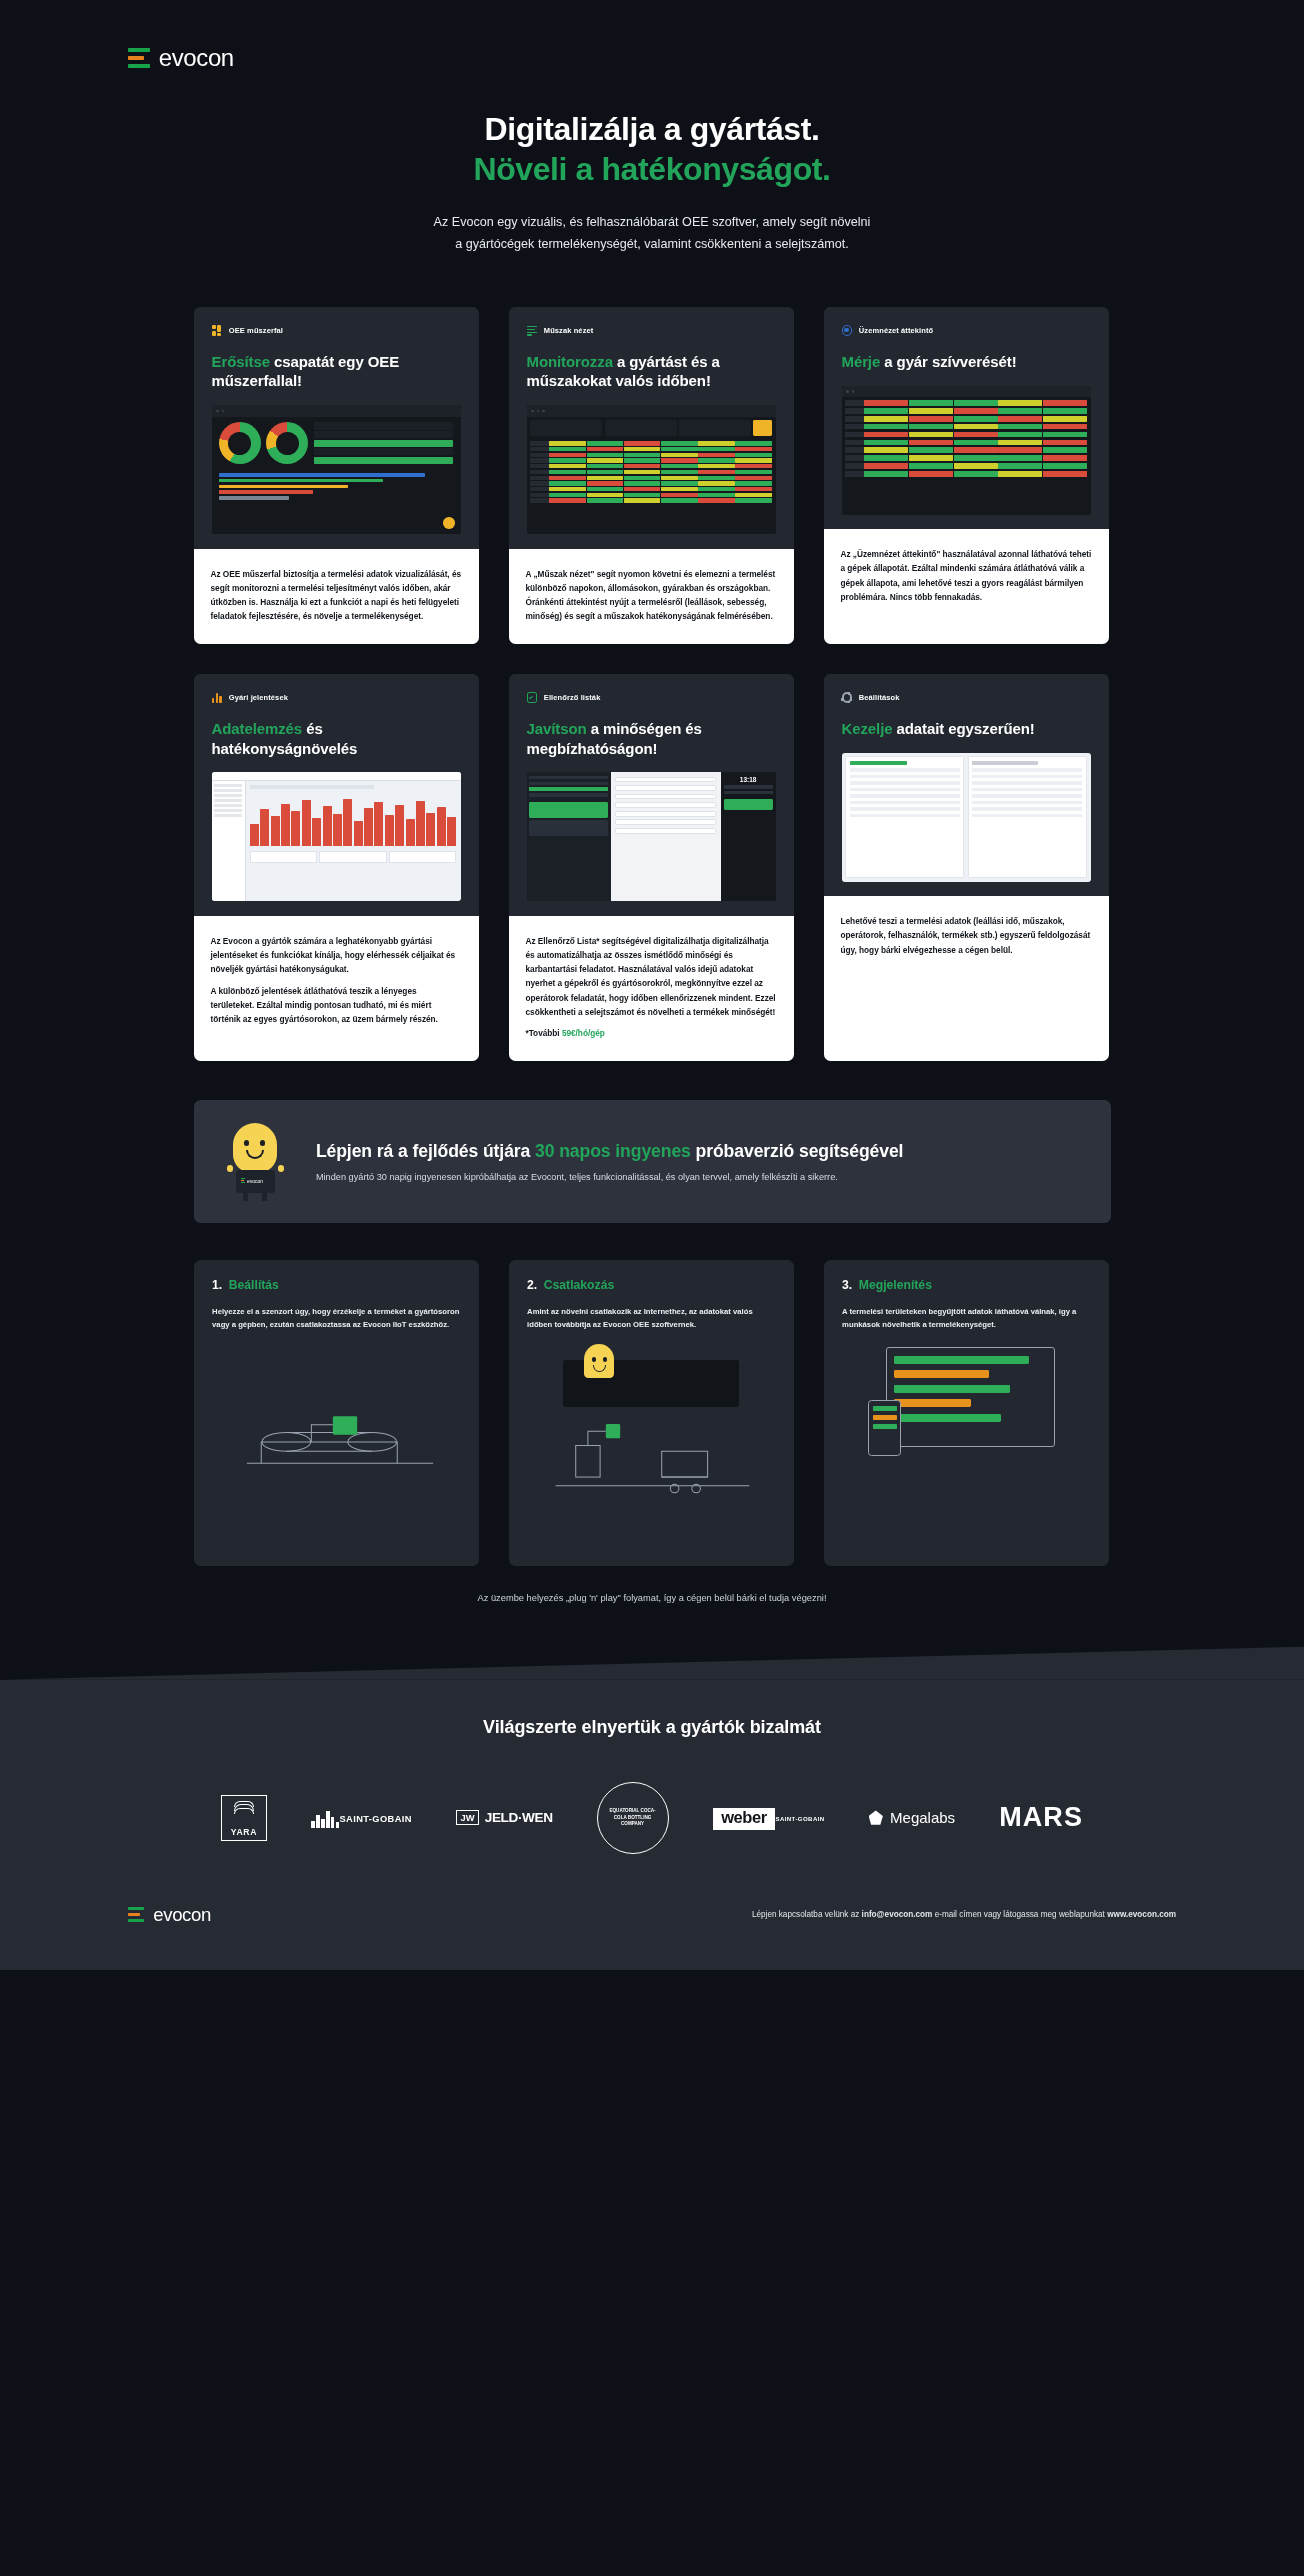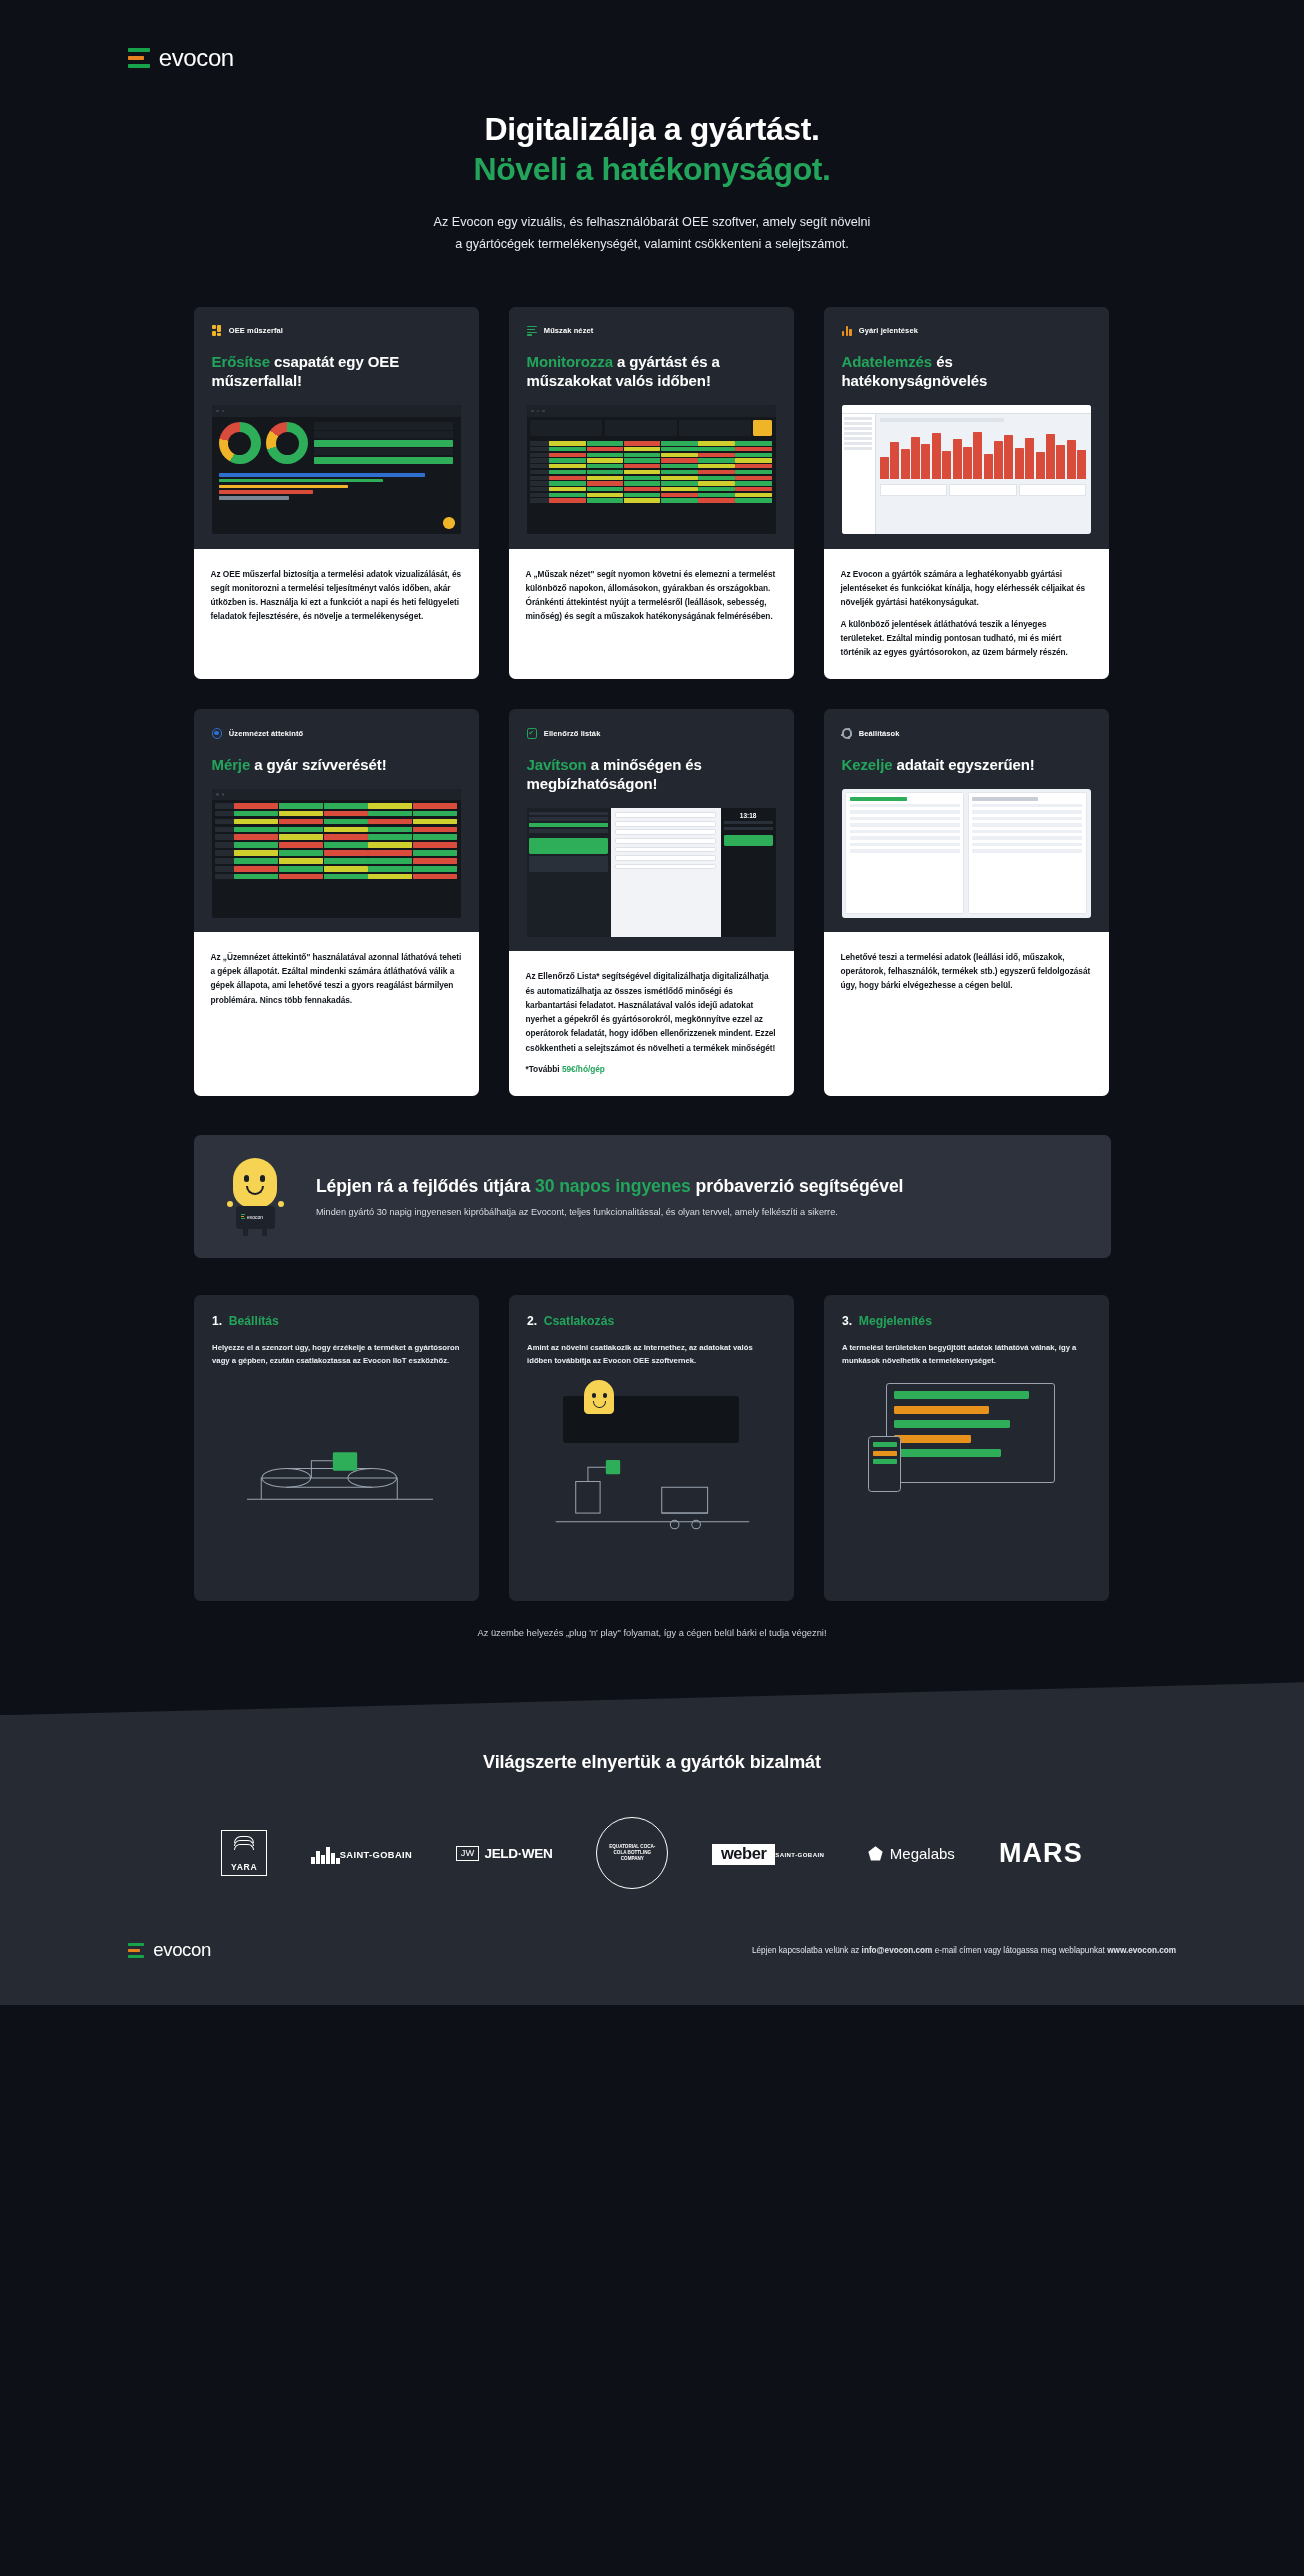--- a/index.html
+++ b/index.html
@@ -142,21 +142,21 @@
              align-items:center; justify-content:flex-end; padding-bottom:2.9px; position:relative; }
   .lg-yara .arcs { position:absolute; top:5px; left:50%; transform:translateX(-50%); }
   .lg-yara .arcs s { display:block; width:20px; height:6.5px; border:1.4px solid #fff;
                      border-bottom:none; border-radius:11.5px 11.5px 0 0; margin-bottom:-2.9px; }
   .lg-yara span { font-size:8.6px; font-weight:700; letter-spacing:0.7px; }
   .lg-sg { text-align:center; }
   .lg-sg .sky { height:18.6px; display:flex; align-items:flex-end; justify-content:center; gap:1.4px; }
   .lg-sg .sky i { display:block; width:3.6px; background:#fff; }
   .lg-sg span { display:block; font-size:9.3px; font-weight:700; letter-spacing:0.4px; margin-top:2.9px; }
   .lg-jw { display:flex; align-items:center; gap:5.7px; }
-  .lg-jw .bx { border:1.4px solid #fff; padding:1.4px 3.6px; font-size:9.3px; font-weight:400; }
+  .lg-jw .bx { border:1.4px solid #fff; padding:1.4px 3.6px; font-size:9.3px; font-weight:700; }
   .lg-jw .nm { font-size:13.6px; font-weight:700; letter-spacing:-0.4px; }
   .lg-coke { width:72px; height:72px; border-radius:50%; border:1.4px solid #fff;
              display:flex; align-items:center; justify-content:center; text-align:center;
              font-size:4.6px; font-weight:700; line-height:1.35; padding:5.7px; }
   .lg-weber { text-align:center; }
   .lg-weber .w { background:#fff; color:#12161c; font-size:16.5px; font-weight:700;
                  padding:0.7px 8.6px 2.2px; letter-spacing:-0.4px; }
   .lg-weber span { display:block; font-size:6.1px; font-weight:700; margin-top:2.2px; letter-spacing:0.4px; }
   .lg-mega { display:flex; align-items:center; gap:7.2px; font-size:15px; }
   .lg-mega .sw { width:14.3px; height:14.3px; background:#fff;
@@ -380,20 +380,127 @@
                   <span class="mk-seg" style="background:#2fae5a"></span>
                   <span class="mk-seg" style="background:#d94b3a"></span>
                   <span class="mk-seg" style="background:#2fae5a"></span>
                 </div>
             </div>
           </div>
         </div>
       </div>
       <div class="fcard-body">
         <p>A „Műszak nézet" segít nyomon követni és elemezni a termelést különböző napokon, állomásokon, gyárakban és országokban. Óránkénti áttekintést nyújt a termelésről (leállások, sebesség, minőség) és segít a műszakok hatékonyságának felmérésében.</p>
+      </div>
+    </div>
+
+    <div class="fcard">
+      <div class="fcard-top">
+        <div class="badge">
+          <span class="ic ic-radio">
+              <b></b>
+            </span>
+          <span class="badge-label">Üzemnézet áttekintő</span>
+        </div>
+        <h3>
+          <span class="accent">Mérje</span><span> a gyár szívverését!</span>
+        </h3>
+        <div class="shot">
+          <div class="mock mock-dark">
+            <div class="mk-top">
+                <span class="dot"></span>
+                <span class="dot"></span>
+              </div>
+            <div class="mk-rows" style="gap:2.2px;">
+              <div class="mk-row" style="height:5.7px;">
+                  <span class="lbl"></span>
+                  <span class="mk-seg" style="background:#d94b3a"></span>
+                  <span class="mk-seg" style="background:#2fae5a"></span>
+                  <span class="mk-seg" style="background:#2fae5a"></span>
+                  <span class="mk-seg" style="background:#cfcf2e"></span>
+                  <span class="mk-seg" style="background:#d94b3a"></span>
+                </div>
+              <div class="mk-row" style="height:5.7px;">
+                  <span class="lbl"></span>
+                  <span class="mk-seg" style="background:#2fae5a"></span>
+                  <span class="mk-seg" style="background:#cfcf2e"></span>
+                  <span class="mk-seg" style="background:#d94b3a"></span>
+                  <span class="mk-seg" style="background:#2fae5a"></span>
+                  <span class="mk-seg" style="background:#2fae5a"></span>
+                </div>
+              <div class="mk-row" style="height:5.7px;">
+                  <span class="lbl"></span>
+                  <span class="mk-seg" style="background:#cfcf2e"></span>
+                  <span class="mk-seg" style="background:#d94b3a"></span>
+                  <span class="mk-seg" style="background:#2fae5a"></span>
+                  <span class="mk-seg" style="background:#d94b3a"></span>
+                  <span class="mk-seg" style="background:#cfcf2e"></span>
+                </div>
+              <div class="mk-row" style="height:5.7px;">
+                  <span class="lbl"></span>
+                  <span class="mk-seg" style="background:#2fae5a"></span>
+                  <span class="mk-seg" style="background:#2fae5a"></span>
+                  <span class="mk-seg" style="background:#cfcf2e"></span>
+                  <span class="mk-seg" style="background:#2fae5a"></span>
+                  <span class="mk-seg" style="background:#d94b3a"></span>
+                </div>
+              <div class="mk-row" style="height:5.7px;">
+                  <span class="lbl"></span>
+                  <span class="mk-seg" style="background:#d94b3a"></span>
+                  <span class="mk-seg" style="background:#cfcf2e"></span>
+                  <span class="mk-seg" style="background:#d94b3a"></span>
+                  <span class="mk-seg" style="background:#2fae5a"></span>
+                  <span class="mk-seg" style="background:#2fae5a"></span>
+                </div>
+              <div class="mk-row" style="height:5.7px;">
+                  <span class="lbl"></span>
+                  <span class="mk-seg" style="background:#2fae5a"></span>
+                  <span class="mk-seg" style="background:#d94b3a"></span>
+                  <span class="mk-seg" style="background:#2fae5a"></span>
+                  <span class="mk-seg" style="background:#cfcf2e"></span>
+                  <span class="mk-seg" style="background:#d94b3a"></span>
+                </div>
+              <div class="mk-row" style="height:5.7px;">
+                  <span class="lbl"></span>
+                  <span class="mk-seg" style="background:#cfcf2e"></span>
+                  <span class="mk-seg" style="background:#2fae5a"></span>
+                  <span class="mk-seg" style="background:#d94b3a"></span>
+                  <span class="mk-seg" style="background:#d94b3a"></span>
+                  <span class="mk-seg" style="background:#2fae5a"></span>
+                </div>
+              <div class="mk-row" style="height:5.7px;">
+                  <span class="lbl"></span>
+                  <span class="mk-seg" style="background:#2fae5a"></span>
+                  <span class="mk-seg" style="background:#cfcf2e"></span>
+                  <span class="mk-seg" style="background:#2fae5a"></span>
+                  <span class="mk-seg" style="background:#2fae5a"></span>
+                  <span class="mk-seg" style="background:#d94b3a"></span>
+                </div>
+              <div class="mk-row" style="height:5.7px;">
+                  <span class="lbl"></span>
+                  <span class="mk-seg" style="background:#d94b3a"></span>
+                  <span class="mk-seg" style="background:#2fae5a"></span>
+                  <span class="mk-seg" style="background:#cfcf2e"></span>
+                  <span class="mk-seg" style="background:#2fae5a"></span>
+                  <span class="mk-seg" style="background:#2fae5a"></span>
+                </div>
+              <div class="mk-row" style="height:5.7px;">
+                  <span class="lbl"></span>
+                  <span class="mk-seg" style="background:#2fae5a"></span>
+                  <span class="mk-seg" style="background:#d94b3a"></span>
+                  <span class="mk-seg" style="background:#2fae5a"></span>
+                  <span class="mk-seg" style="background:#cfcf2e"></span>
+                  <span class="mk-seg" style="background:#d94b3a"></span>
+                </div>
+            </div>
+          </div>
+        </div>
+      </div>
+      <div class="fcard-body">
+        <p>Az „Üzemnézet áttekintő" használatával azonnal láthatóvá teheti a gépek állapotát. Ezáltal mindenki számára átláthatóvá válik a gépek állapota, ami lehetővé teszi a gyors reagálást bármilyen problémára. Nincs több fennakadás.</p>
       </div>
     </div>
 
     <div class="fcard">
       <div class="fcard-top">
         <div class="badge">
           <span class="ic ic-bars">
               <b></b>
               <b></b>
               <b></b>
@@ -452,127 +559,20 @@
       </div>
       <div class="fcard-body">
         <p>Az Evocon a gyártók számára a leghatékonyabb gyártási jelentéseket és funkciókat kínálja, hogy elérhessék céljaikat és növeljék gyártási hatékonyságukat.</p>
         <p>A különböző jelentések átláthatóvá teszik a lényeges területeket. Ezáltal mindig pontosan tudható, mi és miért történik az egyes gyártósorokon, az üzem bármely részén.</p>
       </div>
     </div>
 
     <div class="fcard">
       <div class="fcard-top">
         <div class="badge">
-          <span class="ic ic-radio">
-              <b></b>
-            </span>
-          <span class="badge-label">Üzemnézet áttekintő</span>
-        </div>
-        <h3>
-          <span class="accent">Mérje</span><span> a gyár szívverését!</span>
-        </h3>
-        <div class="shot">
-          <div class="mock mock-dark">
-            <div class="mk-top">
-                <span class="dot"></span>
-                <span class="dot"></span>
-              </div>
-            <div class="mk-rows" style="gap:2.2px;">
-              <div class="mk-row" style="height:5.7px;">
-                  <span class="lbl"></span>
-                  <span class="mk-seg" style="background:#d94b3a"></span>
-                  <span class="mk-seg" style="background:#2fae5a"></span>
-                  <span class="mk-seg" style="background:#2fae5a"></span>
-                  <span class="mk-seg" style="background:#cfcf2e"></span>
-                  <span class="mk-seg" style="background:#d94b3a"></span>
-                </div>
-              <div class="mk-row" style="height:5.7px;">
-                  <span class="lbl"></span>
-                  <span class="mk-seg" style="background:#2fae5a"></span>
-                  <span class="mk-seg" style="background:#cfcf2e"></span>
-                  <span class="mk-seg" style="background:#d94b3a"></span>
-                  <span class="mk-seg" style="background:#2fae5a"></span>
-                  <span class="mk-seg" style="background:#2fae5a"></span>
-                </div>
-              <div class="mk-row" style="height:5.7px;">
-                  <span class="lbl"></span>
-                  <span class="mk-seg" style="background:#cfcf2e"></span>
-                  <span class="mk-seg" style="background:#d94b3a"></span>
-                  <span class="mk-seg" style="background:#2fae5a"></span>
-                  <span class="mk-seg" style="background:#d94b3a"></span>
-                  <span class="mk-seg" style="background:#cfcf2e"></span>
-                </div>
-              <div class="mk-row" style="height:5.7px;">
-                  <span class="lbl"></span>
-                  <span class="mk-seg" style="background:#2fae5a"></span>
-                  <span class="mk-seg" style="background:#2fae5a"></span>
-                  <span class="mk-seg" style="background:#cfcf2e"></span>
-                  <span class="mk-seg" style="background:#2fae5a"></span>
-                  <span class="mk-seg" style="background:#d94b3a"></span>
-                </div>
-              <div class="mk-row" style="height:5.7px;">
-                  <span class="lbl"></span>
-                  <span class="mk-seg" style="background:#d94b3a"></span>
-                  <span class="mk-seg" style="background:#cfcf2e"></span>
-                  <span class="mk-seg" style="background:#d94b3a"></span>
-                  <span class="mk-seg" style="background:#2fae5a"></span>
-                  <span class="mk-seg" style="background:#2fae5a"></span>
-                </div>
-              <div class="mk-row" style="height:5.7px;">
-                  <span class="lbl"></span>
-                  <span class="mk-seg" style="background:#2fae5a"></span>
-                  <span class="mk-seg" style="background:#d94b3a"></span>
-                  <span class="mk-seg" style="background:#2fae5a"></span>
-                  <span class="mk-seg" style="background:#cfcf2e"></span>
-                  <span class="mk-seg" style="background:#d94b3a"></span>
-                </div>
-              <div class="mk-row" style="height:5.7px;">
-                  <span class="lbl"></span>
-                  <span class="mk-seg" style="background:#cfcf2e"></span>
-                  <span class="mk-seg" style="background:#2fae5a"></span>
-                  <span class="mk-seg" style="background:#d94b3a"></span>
-                  <span class="mk-seg" style="background:#d94b3a"></span>
-                  <span class="mk-seg" style="background:#2fae5a"></span>
-                </div>
-              <div class="mk-row" style="height:5.7px;">
-                  <span class="lbl"></span>
-                  <span class="mk-seg" style="background:#2fae5a"></span>
-                  <span class="mk-seg" style="background:#cfcf2e"></span>
-                  <span class="mk-seg" style="background:#2fae5a"></span>
-                  <span class="mk-seg" style="background:#2fae5a"></span>
-                  <span class="mk-seg" style="background:#d94b3a"></span>
-                </div>
-              <div class="mk-row" style="height:5.7px;">
-                  <span class="lbl"></span>
-                  <span class="mk-seg" style="background:#d94b3a"></span>
-                  <span class="mk-seg" style="background:#2fae5a"></span>
-                  <span class="mk-seg" style="background:#cfcf2e"></span>
-                  <span class="mk-seg" style="background:#2fae5a"></span>
-                  <span class="mk-seg" style="background:#2fae5a"></span>
-                </div>
-              <div class="mk-row" style="height:5.7px;">
-                  <span class="lbl"></span>
-                  <span class="mk-seg" style="background:#2fae5a"></span>
-                  <span class="mk-seg" style="background:#d94b3a"></span>
-                  <span class="mk-seg" style="background:#2fae5a"></span>
-                  <span class="mk-seg" style="background:#cfcf2e"></span>
-                  <span class="mk-seg" style="background:#d94b3a"></span>
-                </div>
-            </div>
-          </div>
-        </div>
-      </div>
-      <div class="fcard-body">
-        <p>Az „Üzemnézet áttekintő" használatával azonnal láthatóvá teheti a gépek állapotát. Ezáltal mindenki számára átláthatóvá válik a gépek állapota, ami lehetővé teszi a gyors reagálást bármilyen problémára. Nincs több fennakadás.</p>
-      </div>
-    </div>
-
-    <div class="fcard">
-      <div class="fcard-top">
-        <div class="badge">
           <span class="ic ic-clip">
               <b></b>
             </span>
           <span class="badge-label">Ellenőrző listák</span>
         </div>
         <h3>
           <span class="accent">Javítson</span><span> a minőségen és megbízhatóságon!</span>
         </h3>
         <div class="shot">
           <div class="mock mock-dark" style="display:flex;">

